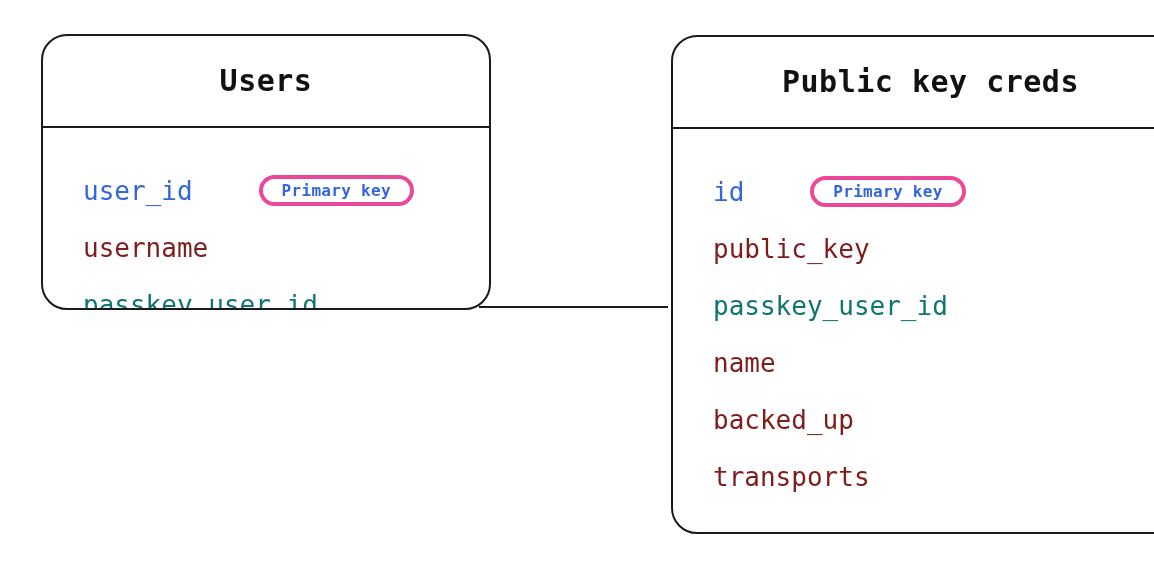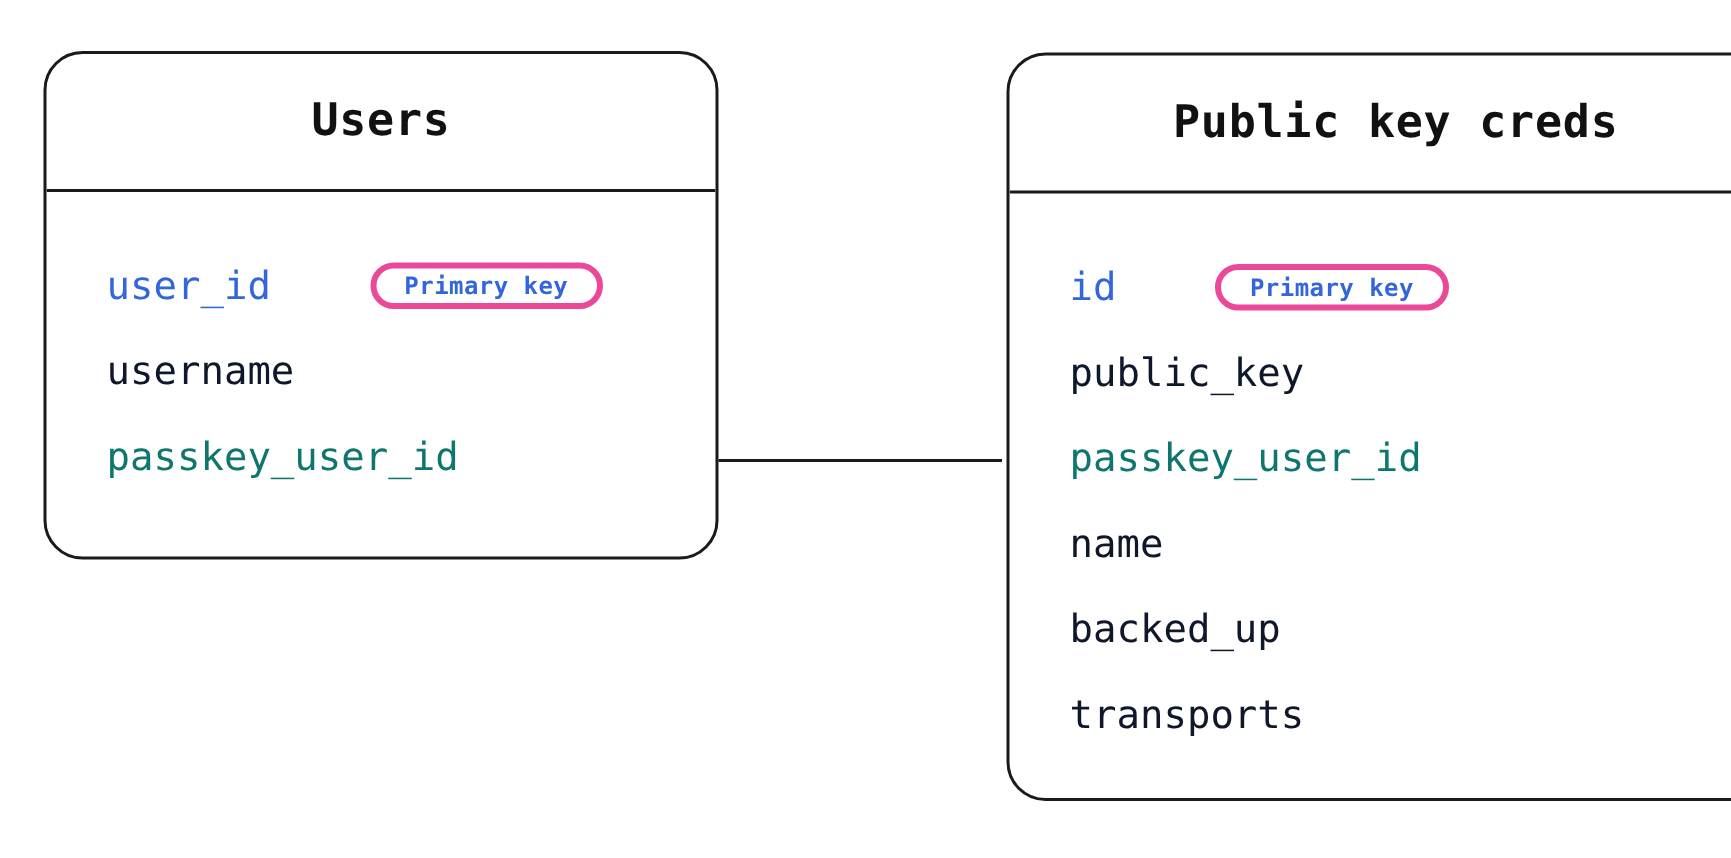--- a/index.html
+++ b/index.html
@@ -66,21 +66,21 @@
     display: flex;
     align-items: center;
     height: 57px;
     white-space: nowrap;
     gap: 48px;
   }
 
   .field-name {
     font-size: 26px;
     line-height: 1;
-    color: #0f172a;
+    color: #7f1d1d;
   }
   .field-name.is-pk   { color: #3366DD; }
   .field-name.is-fk   { color: #0f766e; }
 
   
   .pk-badge {
     margin-left: 18px;
     box-sizing: border-box;
     display: inline-flex;
     align-items: center;
@@ -101,21 +101,21 @@
     position: absolute;
     background: #1a1a1a;
     height: 2px;
   }
 </style>
 </head>
 <body>
 
 <div id="canvas">
     <div class="connector" style="left: 479px; top: 306px; width: 189px;"></div>
-    <div class="entity" style="left: 29px; top: 34px; width: 450px; height: 339px;">
+    <div class="entity" style="left: 41px; top: 34px; width: 450px; height: 276px;">
       <div class="entity-header">
         <div class="entity-title">Users</div>
       </div>
       <div class="entity-body">
         <div class="field-row">
           <span class="field-name is-pk">user_id</span>
           <span class="pk-badge">Primary key</span>
         </div>
         <div class="field-row">
           <span class="field-name">username</span>

